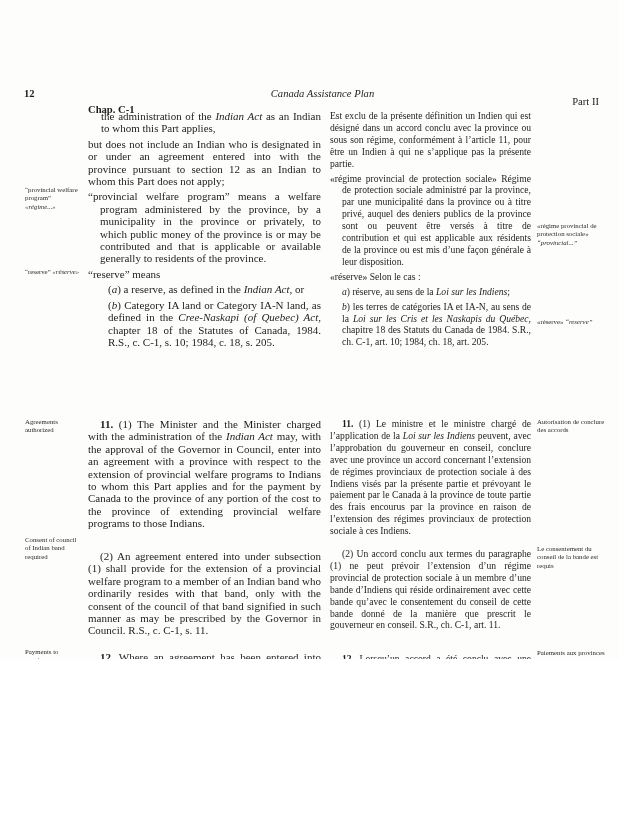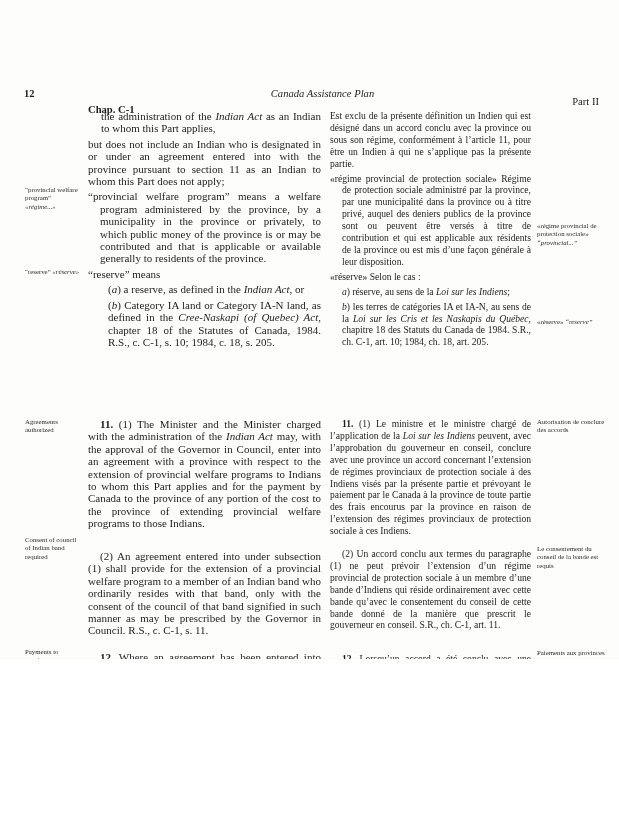--- a/index.html
+++ b/index.html
@@ -54,21 +54,21 @@
   <div class="mnote left" style="top:648px"><span>Payments to provinces</span></div>
 
   <div class="mnote right" style="top:222px"><span>«régime provincial de protection sociale» </span><span class="it">“provincial...”</span></div>
   <div class="mnote right" style="top:318px"><span>«réserve» </span><span class="it">“reserve”</span></div>
   <div class="mnote right" style="top:418px"><span>Autorisation de conclure des accords</span></div>
   <div class="mnote right" style="top:545px"><span>Le consentement du conseil de la bande est requis</span></div>
   <div class="mnote right" style="top:649px"><span>Paiements aux provinces</span></div>
 
   <div class="col en" style="top:110px">
     <p class="cont"><span>the administration of the </span><span class="it">Indian Act</span><span> as an Indian to whom this Part applies,</span></p>
-    <p><span>but does not include an Indian who is designated in or under an agreement entered into with the province pursuant to section 11 as an Indian to whom this Part does not apply;</span></p>
+    <p><span>but does not include an Indian who is designated in or under an agreement entered into with the province pursuant to section 12 as an Indian to whom this Part does not apply;</span></p>
     <p class="hang"><span>“provincial welfare program” means a welfare program administered by the province, by a municipality in the province or privately, to which public money of the province is or may be contributed and that is applicable or available generally to residents of the province.</span></p>
     <p class="hang"><span>“reserve” means</span></p>
     <p class="item"><span>(</span><span class="it">a</span><span>)  a reserve, as defined in the </span><span class="it">Indian Act</span><span>, or</span></p>
     <p class="item"><span>(</span><span class="it">b</span><span>)  Category IA land or Category IA-N land, as defined in the </span><span class="it">Cree-Naskapi (of Quebec) Act</span><span>, chapter 18 of the Statutes of Canada, 1984. R.S., c. C-1, s. 10; 1984, c. 18, s. 205.</span></p>
   </div>
   <div class="col en" style="top:418px">
     <p class="sect"><span class="bd">11.</span><span> (1) The Minister and the Minister charged with the administration of the </span><span class="it">Indian Act</span><span> may, with the approval of the Governor in Council, enter into an agreement with a province with respect to the extension of provincial welfare programs to Indians to whom this Part applies and for the payment by Canada to the province of any portion of the cost to the province of extending provincial welfare programs to those Indians.</span></p>
   </div>
   <div class="col en" style="top:550px">
     <p class="sect"><span>(2) An agreement entered into under subsection (1) shall provide for the extension of a provincial welfare program to a member of an Indian band who ordinarily resides with that band, only with the consent of the council of that band signified in such manner as may be prescribed by the Governor in Council. R.S., c. C-1, s. 11.</span></p>

